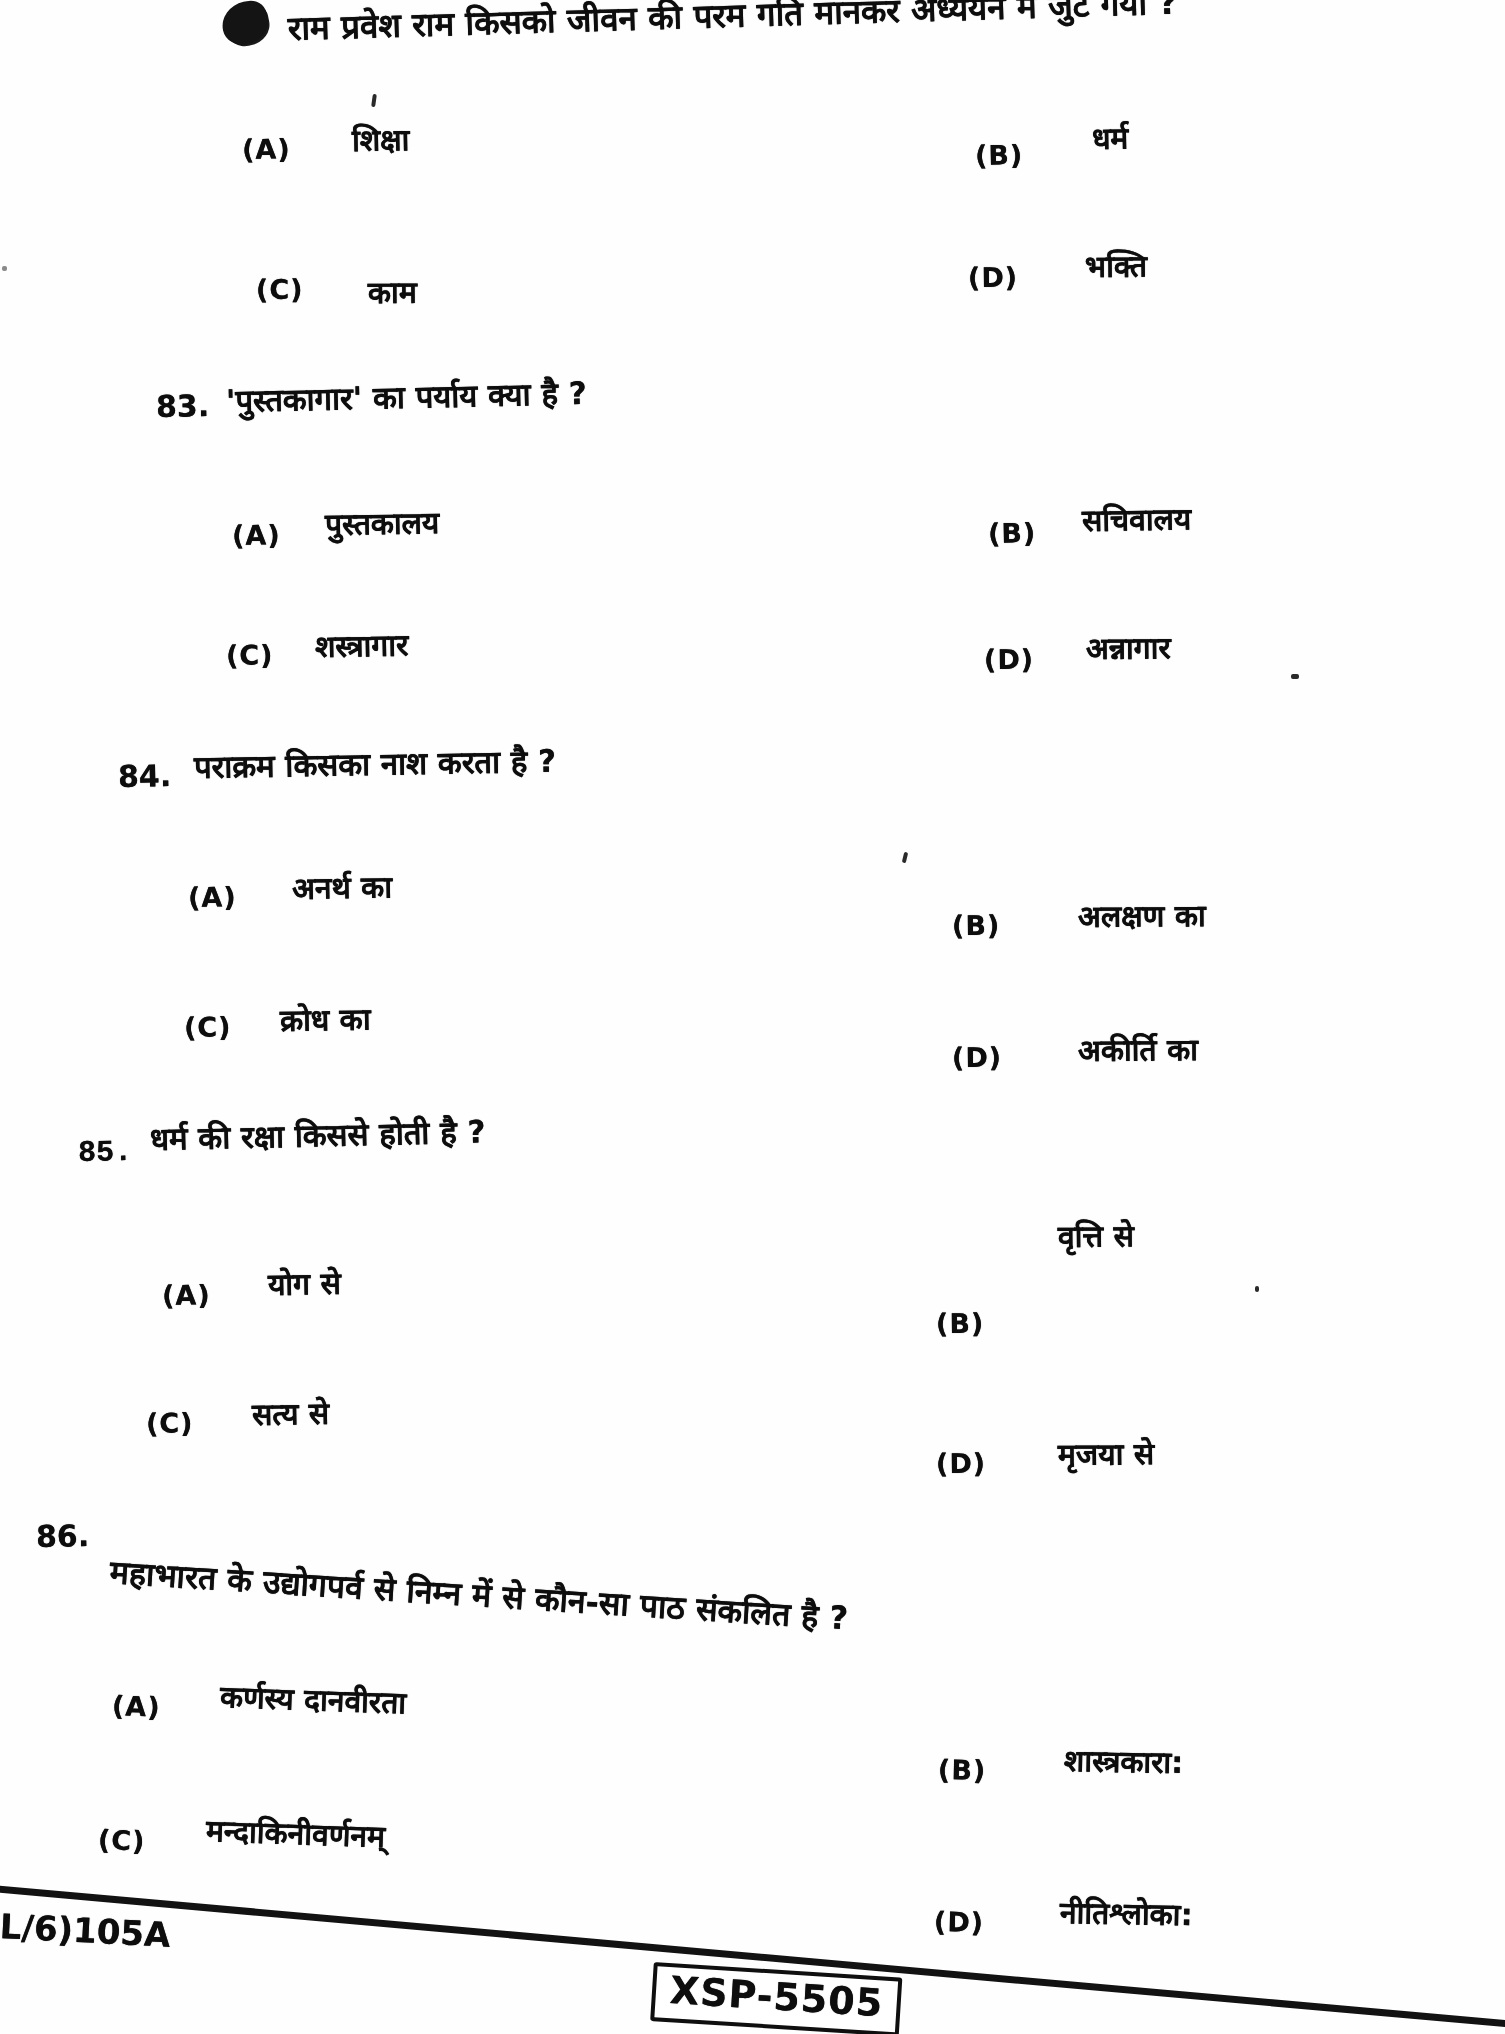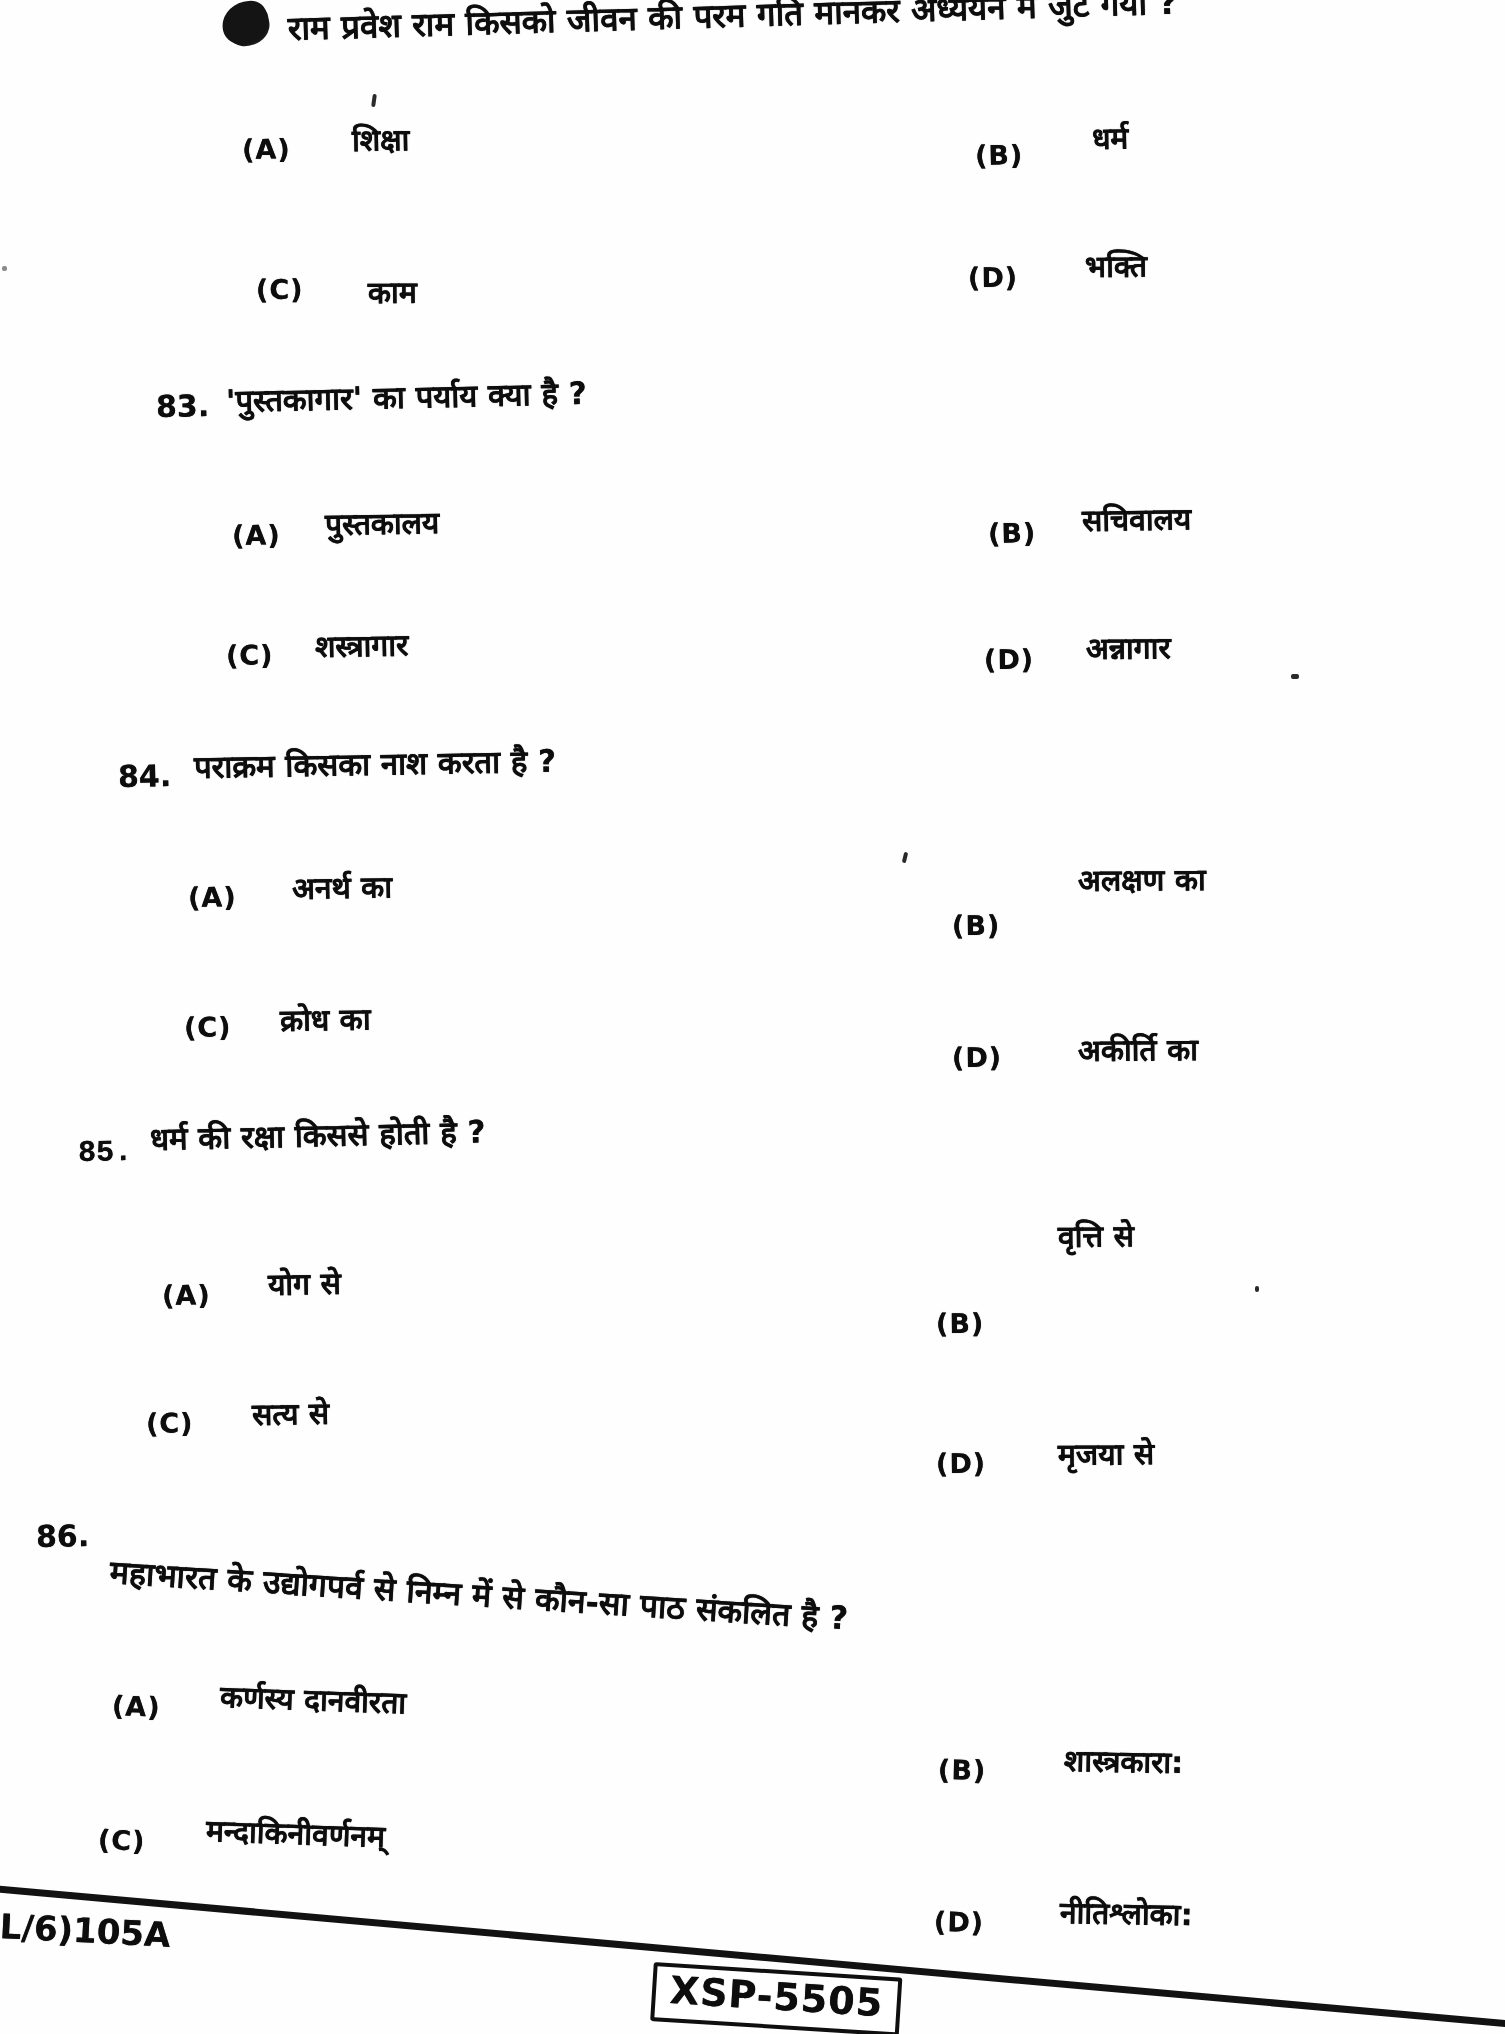--- a/index.html
+++ b/index.html
@@ -99,21 +99,21 @@
         <span class="txt otext" style="left: 315px; top: 630px; transform: rotate(-1deg);">शस्त्रागार</span>
         <span class="txt olabel" style="left: 984px; top: 644px; transform: rotate(-0.5deg);">(D)</span>
         <span class="txt otext" style="left: 1086px; top: 632px; transform: rotate(-0.5deg);">अन्नागार</span>
       </div>
       <div>
         <span class="txt qnum" style="left: 118px; top: 760px; transform: rotate(-1deg);">84.</span>
         <span class="txt qtext" style="left: 194px; top: 750px; transform: rotate(-1deg); font-size: 31px;">पराक्रम किसका नाश करता है ?</span>
         <span class="txt olabel" style="left: 188px; top: 882px; transform: rotate(-1deg);">(A)</span>
         <span class="txt otext" style="left: 292px; top: 872px; transform: rotate(-1deg);">अनर्थ का</span>
         <span class="txt olabel" style="left: 952px; top: 910px; transform: rotate(-0.5deg);">(B)</span>
-        <span class="txt otext" style="left: 1078px; top: 864px; transform: rotate(-0.5deg);">अलक्षण का</span>
+        <span class="txt otext" style="left: 1078px; top: 900px; transform: rotate(-0.5deg);">अलक्षण का</span>
         <span class="txt olabel" style="left: 184px; top: 1012px; transform: rotate(-1deg);">(C)</span>
         <span class="txt otext" style="left: 280px; top: 1004px; transform: rotate(-1deg);">क्रोध का</span>
         <span class="txt olabel" style="left: 952px; top: 1042px; transform: rotate(-0.5deg);">(D)</span>
         <span class="txt otext" style="left: 1078px; top: 1034px; transform: rotate(-0.5deg);">अकीर्ति का</span>
       </div>
       <div>
         <span class="txt qnum" style="left: 78px; top: 1136px; transform: rotate(-1deg); font-family: Liberation Mono, monospace;">85.</span>
         <span class="txt qtext" style="left: 150px; top: 1122px; transform: rotate(-1.3deg); font-size: 31px;">धर्म की रक्षा किससे होती है ?</span>
         <span class="txt olabel" style="left: 162px; top: 1280px; transform: rotate(-1deg);">(A)</span>
         <span class="txt otext" style="left: 268px; top: 1268px; transform: rotate(-1deg);">योग से</span>

